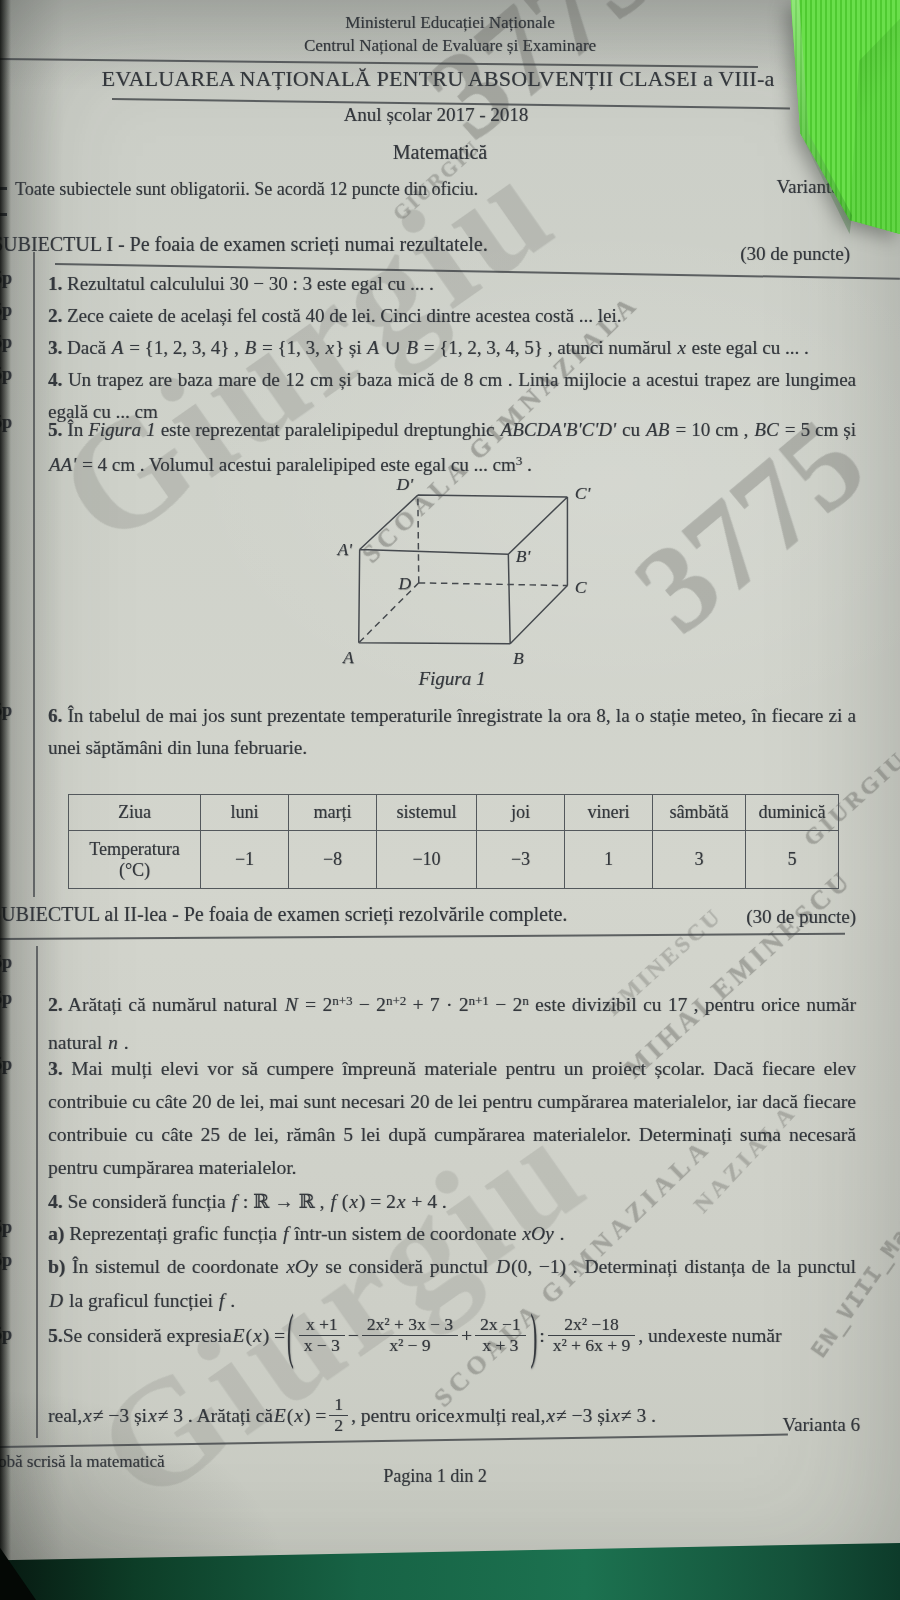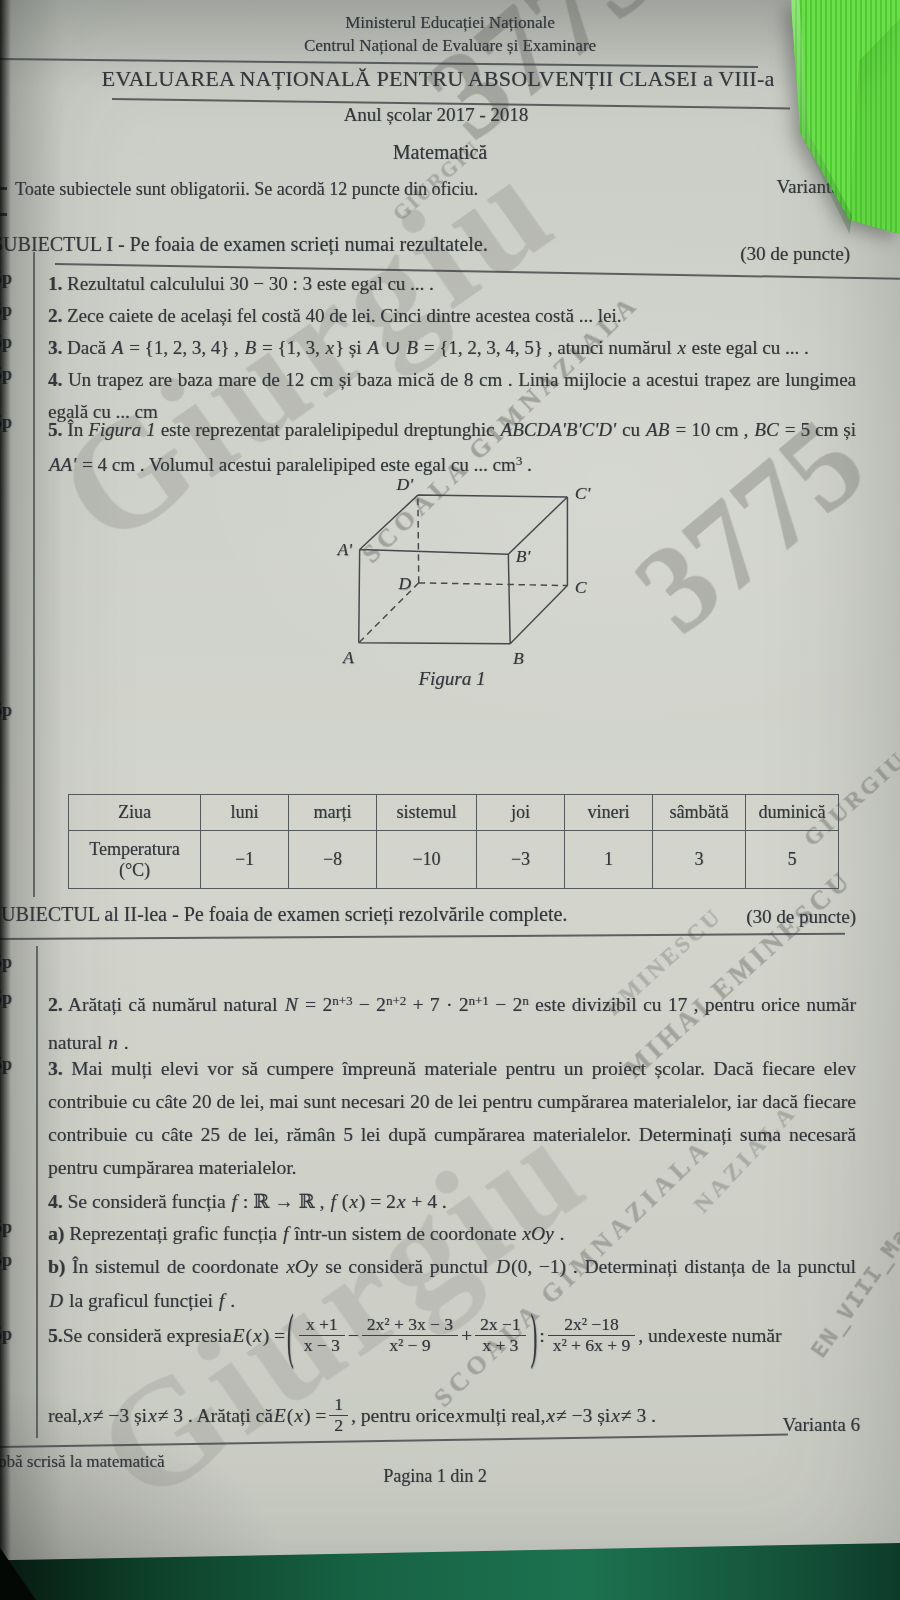--- a/index.html
+++ b/index.html
@@ -130,20 +130,21 @@
       <text x="112" y="140">D</text>
       <text x="46" y="103">A'</text>
       <text x="239" y="110">B'</text>
       <text x="303" y="42">C'</text>
       <text x="110" y="32">D'</text>
     </svg>
   </div>
   <div class="figcap">Figura 1</div>
 
   <div class="marker" style="top:700px">5p</div>
+  <div class="prob just" style="top:700px"><b>6.</b><span> În tabelul de mai jos sunt prezentate temperaturile înregistrate la ora 8, la o stație meteo, în fiecare zi a unei săptămâni din luna februarie.</span></div>
 
   <table class="ttable">
     <colgroup>
         <col style="width:132px">
         <col style="width:88px">
         <col style="width:88px">
         <col style="width:100px">
         <col style="width:88px">
         <col style="width:88px">
         <col style="width:93px">

